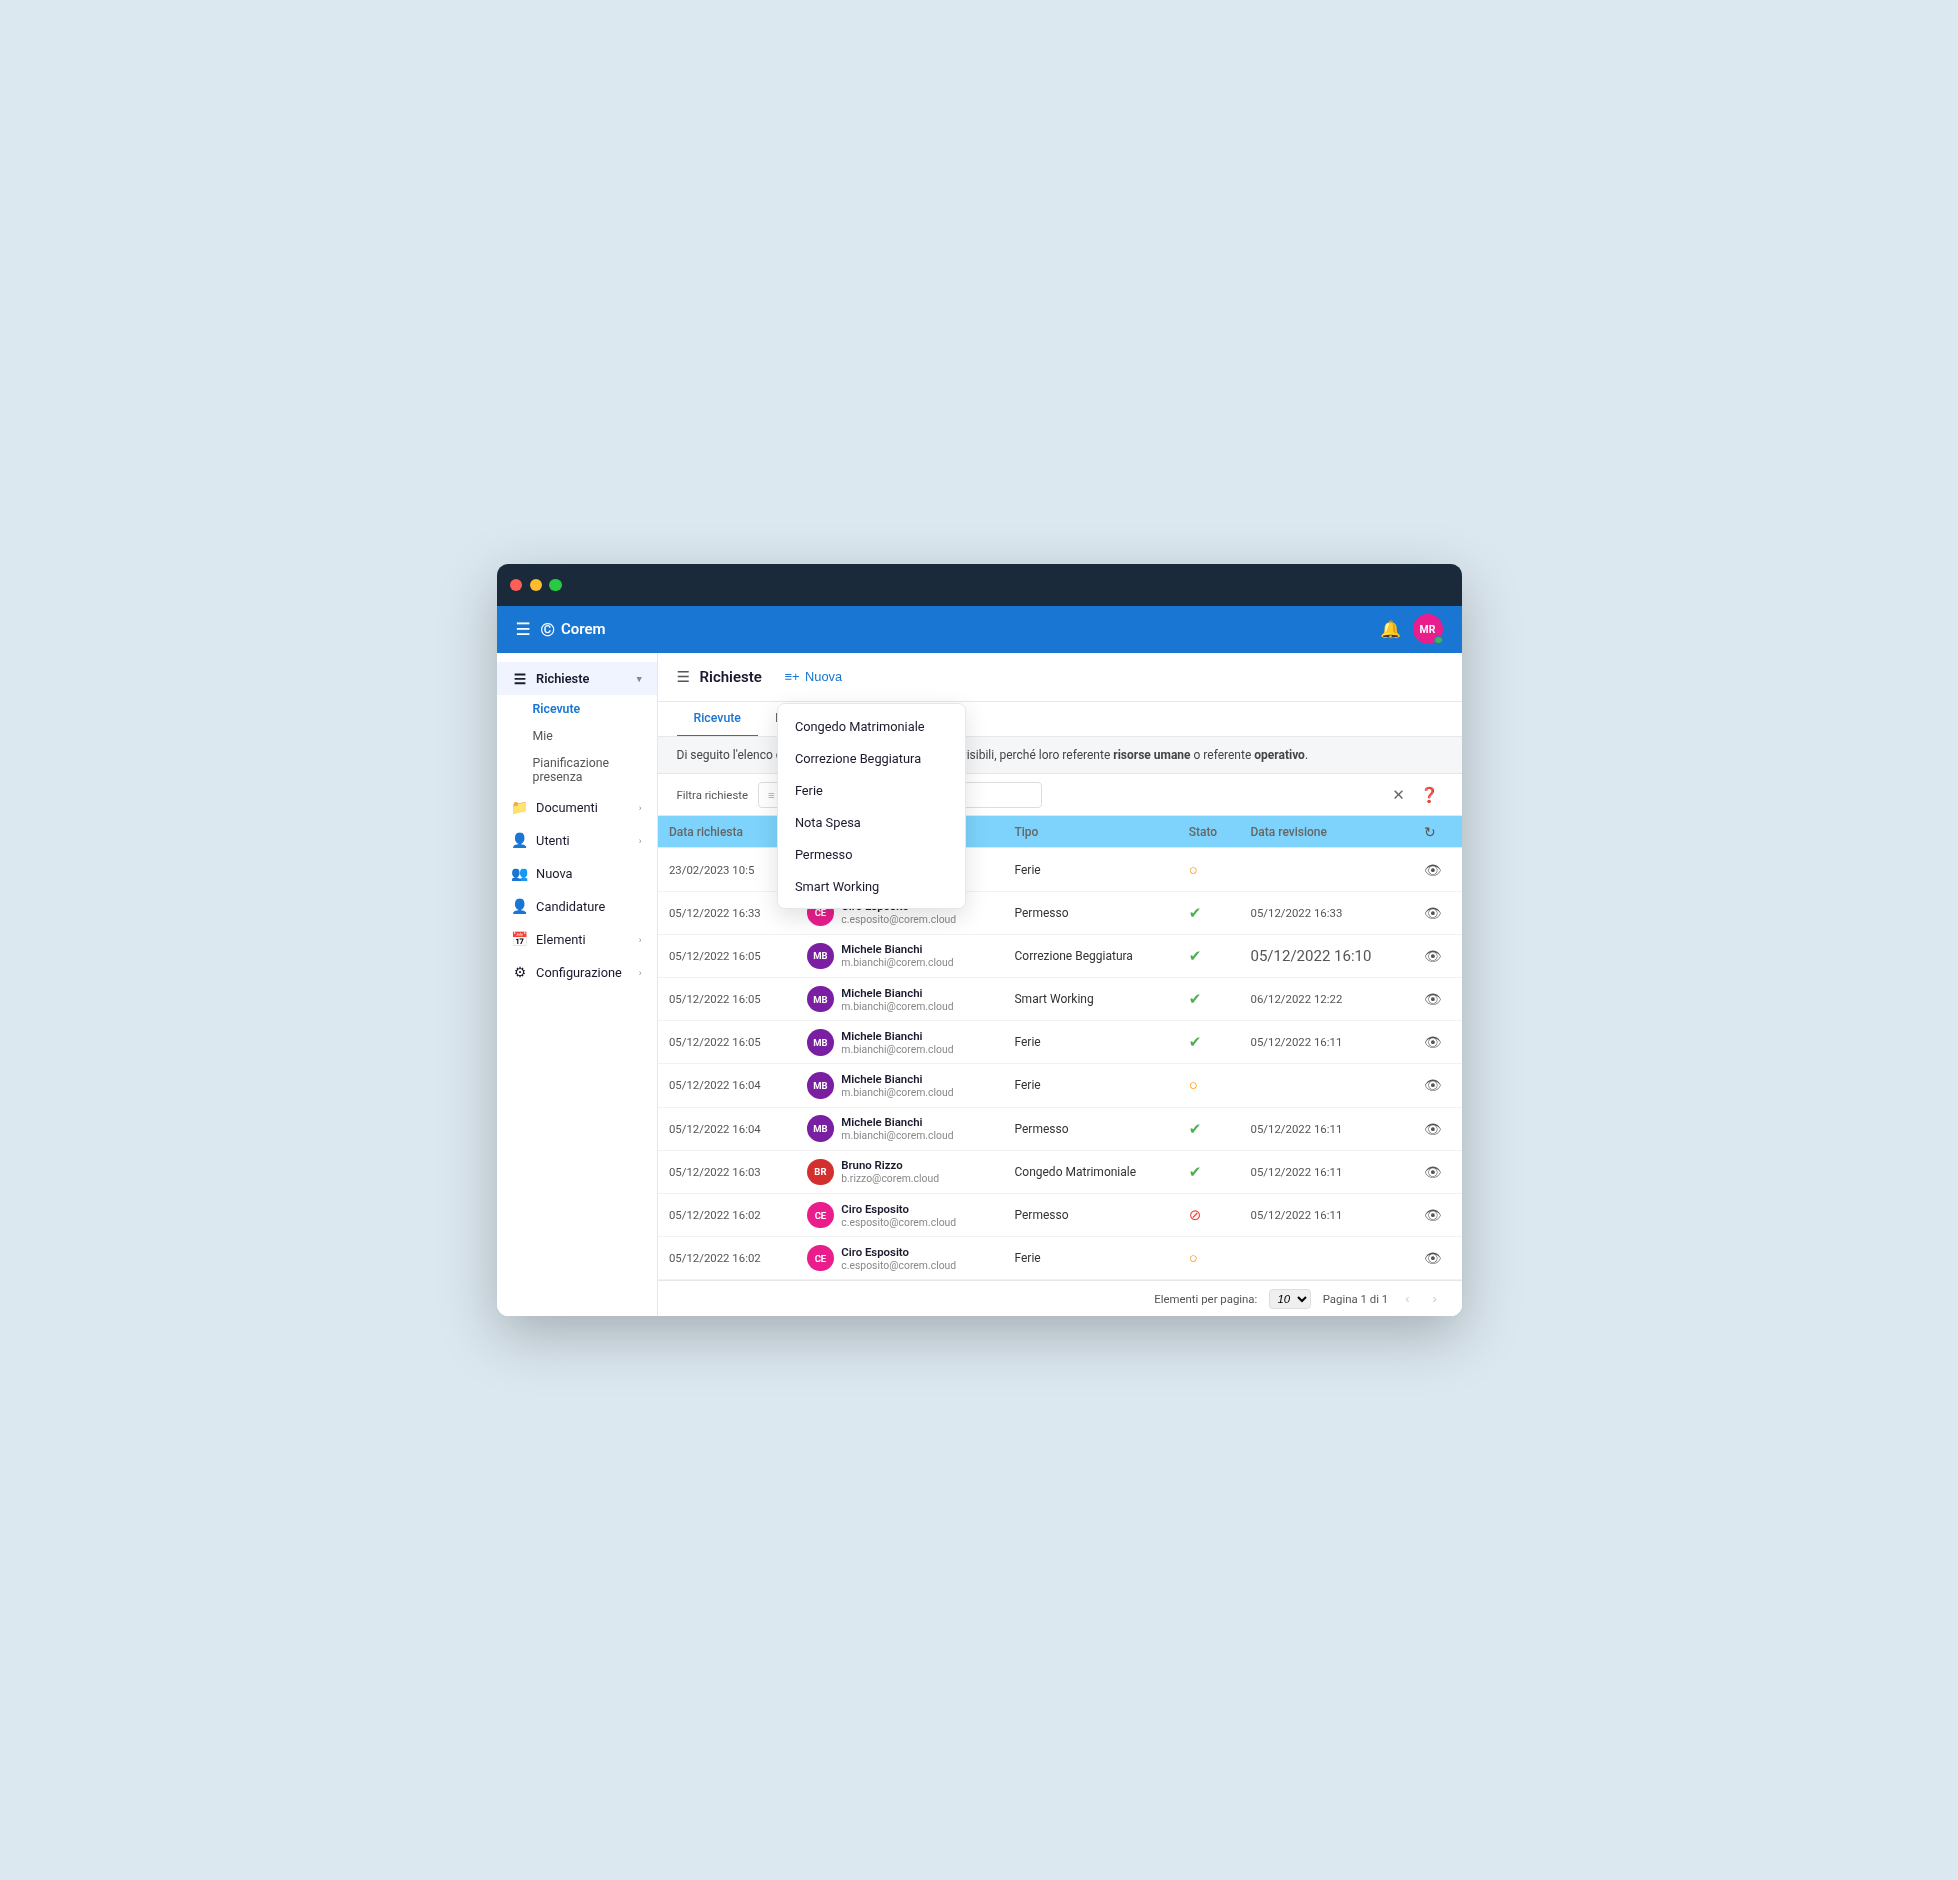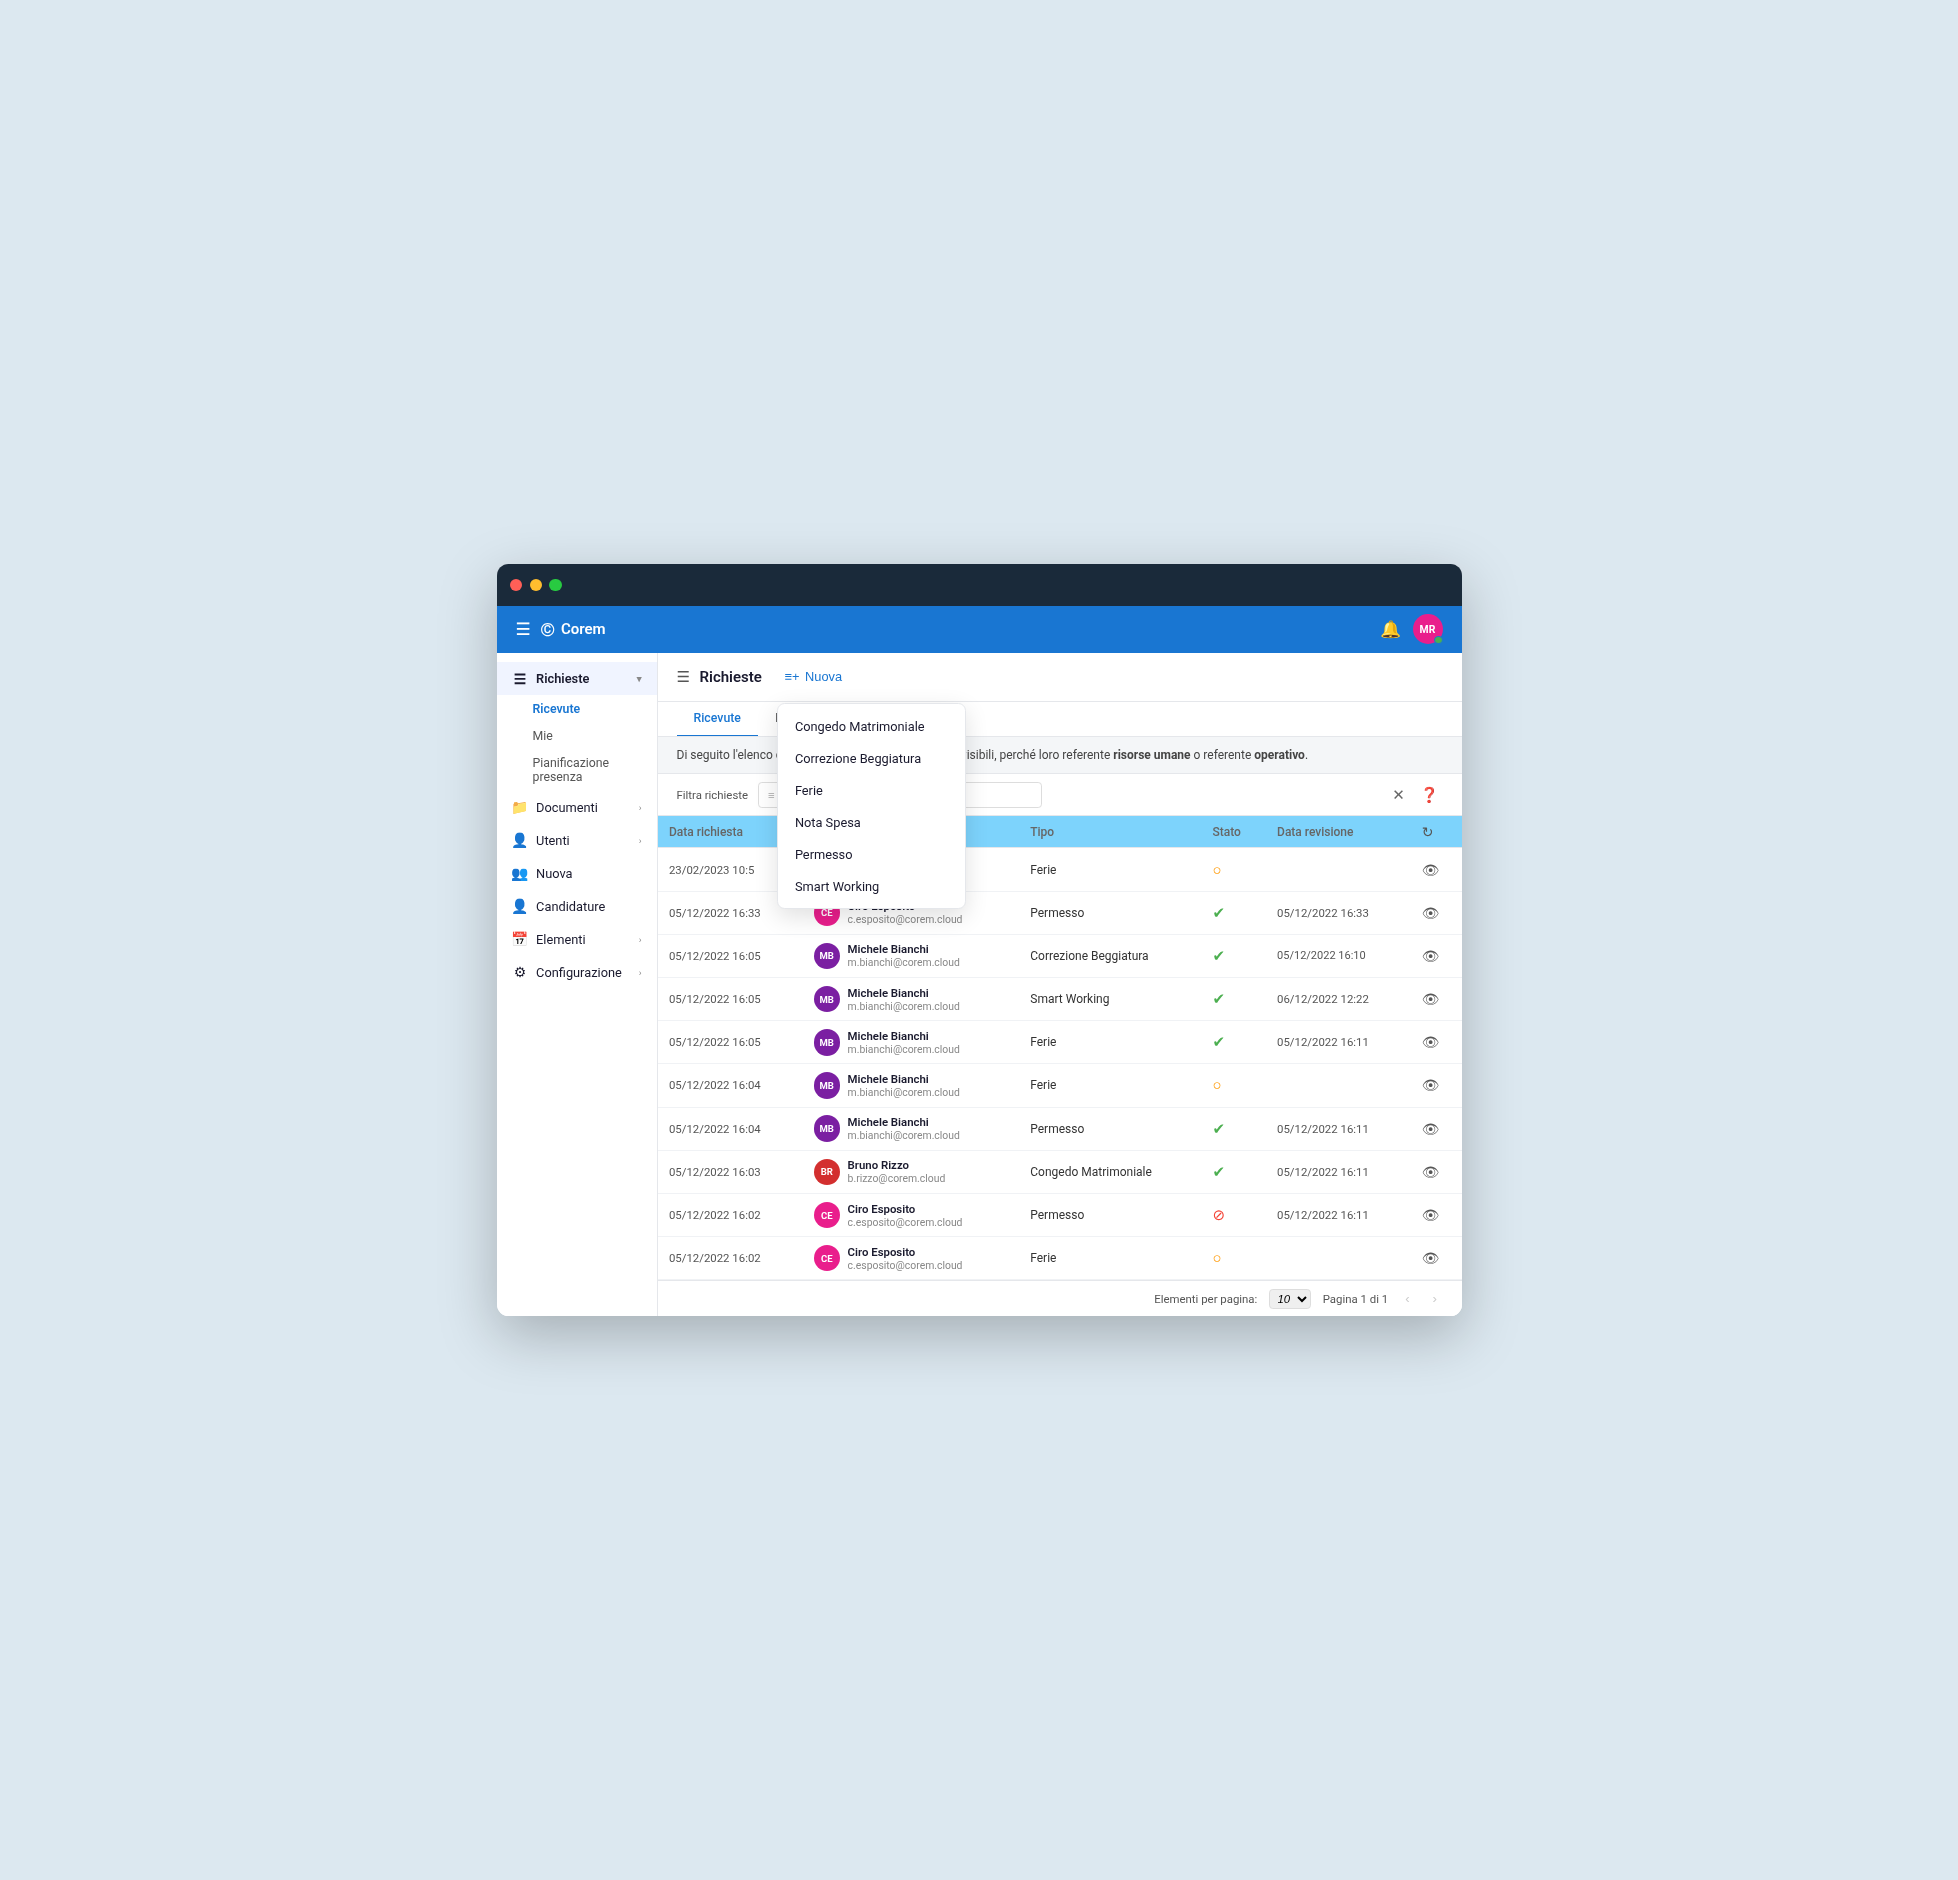--- a/index.html
+++ b/index.html
@@ -485,21 +485,21 @@
       <div class="author-cell">
         <div class="author-avatar" style="background:#7b1fa2;">MB</div>
         <div class="author-info">
           <span class="author-name">Michele Bianchi</span>
           <span class="author-email">m.bianchi@corem.cloud</span>
         </div>
       </div>
     </td>
     <td style="font-size:12px;">Correzione Beggiatura</td>
     <td><span style="color:#4caf50;font-size:15px;">✔︎</span></td>
-    <td style="font-size:11px;color:#555;margin-top:16px;">05/12/2022 16:10</td>
+    <td style="font-size:15px;color:#555;margin-top:16px;">05/12/2022 16:10</td>
     <td>
       <button class="eye-btn">👁</button>
     </td>
   </tr>
                 <tr>
     <td style="white-space:nowrap;font-size:11.4px;color:#555;">05/12/2022 16:05</td>
     <td>
       <div class="author-cell">
         <div class="author-avatar" style="background:#7b1fa2;">MB</div>
         <div class="author-info">

